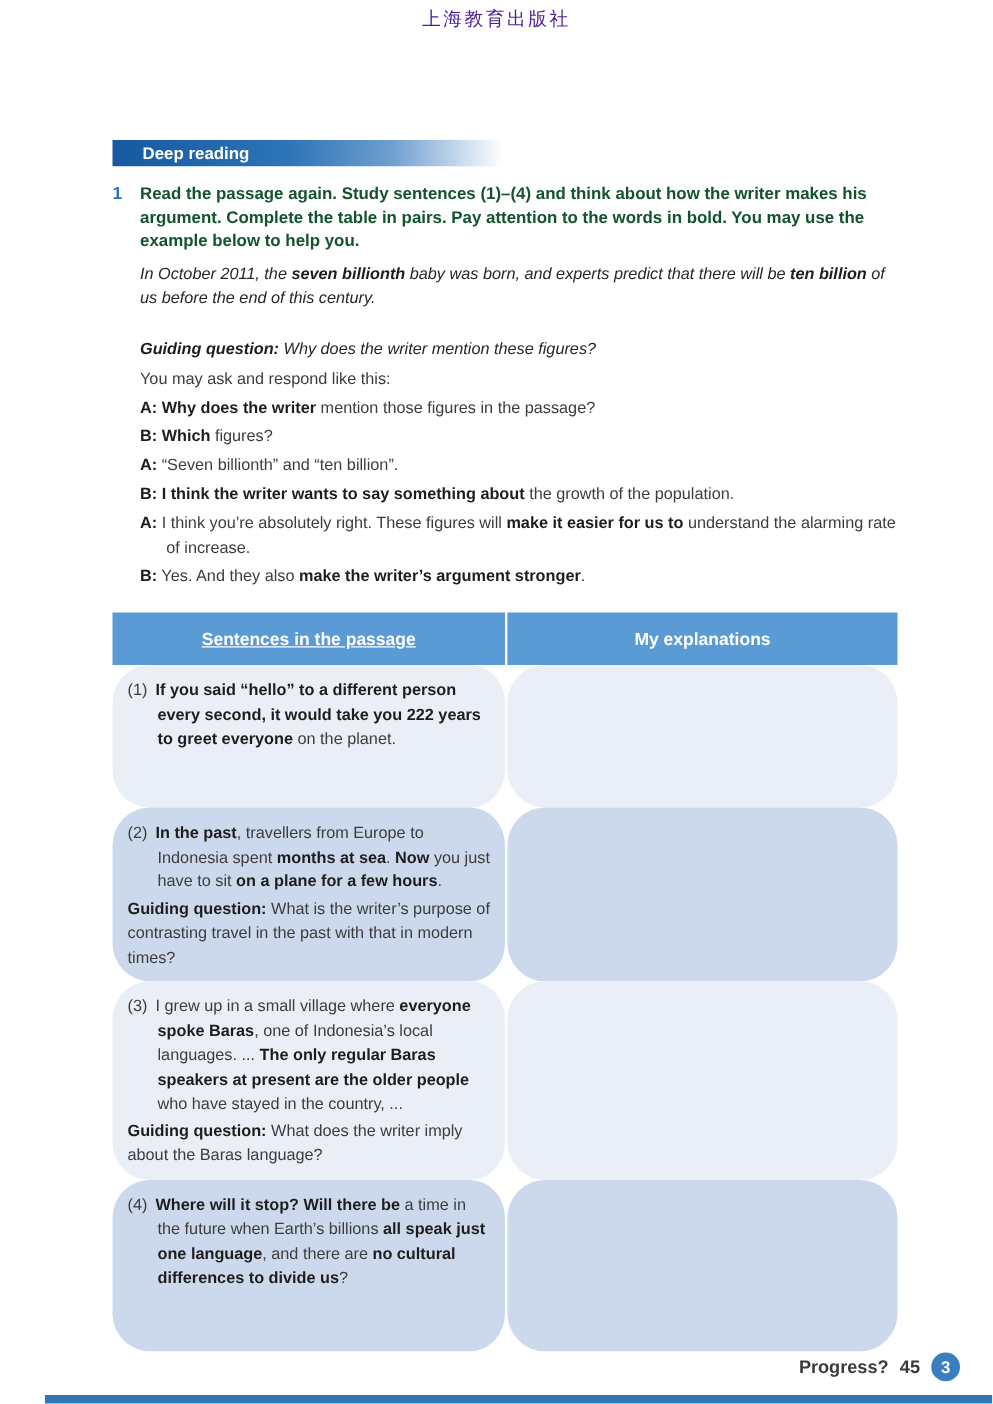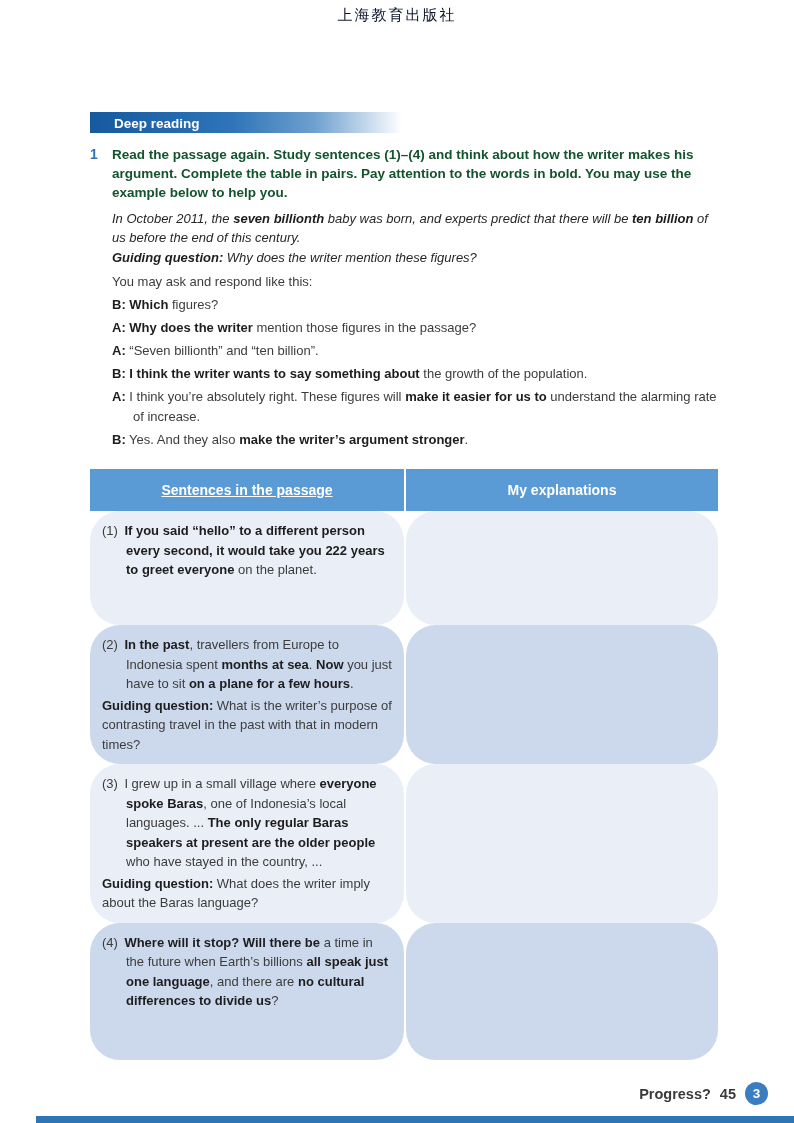--- a/index.html
+++ b/index.html
@@ -4,38 +4,38 @@
 <style>
   * { margin:0; padding:0; box-sizing:border-box; }
   html,body { background:#ffffff; }
   body { font-family:"Liberation Sans", sans-serif; }
   .page {
     position:relative; width:794px; height:1123px; background:#ffffff;
     margin:0 auto; overflow:hidden; color:#262626;
   }
   .publisher {
     position:absolute; top:6px; left:0; right:0; text-align:center;
-    color:#0f172a; font-size:15px; letter-spacing:2px;
+    color:#4c1d95; font-size:15px; letter-spacing:2px;
     font-family:"Liberation Sans", sans-serif;
   }
   .content { position:absolute; left:90px; top:112px; width:628px; }
 
   .section-bar {
     height:21px; line-height:21px; padding-left:24px; width:312px;
     background:linear-gradient(90deg,#16599f 0%,#2d74b8 45%,#6fa0cf 72%,#d5e3f2 92%,#ffffff 100%);
   }
   .section-title { color:#ffffff; font-size:13.5px; font-weight:700; }
 
   .exercise { display:flex; margin-top:12px; }
   .ex-num { width:22px; color:#2d74b8; font-size:14px; font-weight:700; padding-top:1px; }
   .ex-body { flex:1; }
 
   .instruction { font-size:13.5px; font-weight:700; line-height:19px; color:#14532d; }
   .example { margin-top:7px; font-size:13px; font-style:italic; line-height:19px; }
-  .guiding-ex { margin-top:1px; font-size:13px; font-style:italic; line-height:19px; }
+  .guiding-ex { margin-top:22px; font-size:13px; font-style:italic; line-height:19px; }
   .prompt { margin-top:5px; font-size:13px; line-height:19px; color:#3c3c3c; }
 
   .dialog { margin-top:4px; }
   .dline {
     font-size:13px; line-height:20px; margin-bottom:3px;
     padding-left:21px; text-indent:-21px; color:#3c3c3c;
   }
 
   .tbl { margin-top:16px; width:628px; }
   .thead { display:grid; grid-template-columns:316px 1fr; }
@@ -89,22 +89,22 @@
     </div>
 
     <div class="exercise">
       <div class="ex-num">1</div>
       <div class="ex-body">
         <p class="instruction">Read the passage again. Study sentences (1)–(4) and think about how the writer makes his argument. Complete the table in pairs. Pay attention to the words in bold. You may use the example below to help you.</p>
         <p class="example"><span>In October 2011, the </span><span class="seg-b">seven billionth</span><span> baby was born, and experts predict that there will be </span><span class="seg-b">ten billion</span><span> of us before the end of this century.</span></p>
         <p class="guiding-ex"><span class="seg-b">Guiding question:</span><span> Why does the writer mention these figures?</span></p>
         <p class="prompt">You may ask and respond like this:</p>
         <div class="dialog">
+          <p class="dline"><span class="seg-b">A: Why does the writer</span><span> mention those figures in the passage?</span></p>
           <p class="dline"><span class="seg-b">B: Which</span><span> figures?</span></p>
-          <p class="dline"><span class="seg-b">A: Why does the writer</span><span> mention those figures in the passage?</span></p>
           <p class="dline"><span class="seg-b">A:</span><span> “Seven billionth” and “ten billion”.</span></p>
           <p class="dline"><span class="seg-b">B: I think the writer wants to say something about</span><span> the growth of the population.</span></p>
           <p class="dline"><span class="seg-b">A:</span><span> I think you’re absolutely right. These figures will </span><span class="seg-b">make it easier for us to</span><span> understand the alarming rate of increase.</span></p>
           <p class="dline"><span class="seg-b">B:</span><span> Yes. And they also </span><span class="seg-b">make the writer’s argument stronger</span><span>.</span></p>
         </div>
       </div>
     </div>
 
     <div class="tbl">
       <div class="thead">

